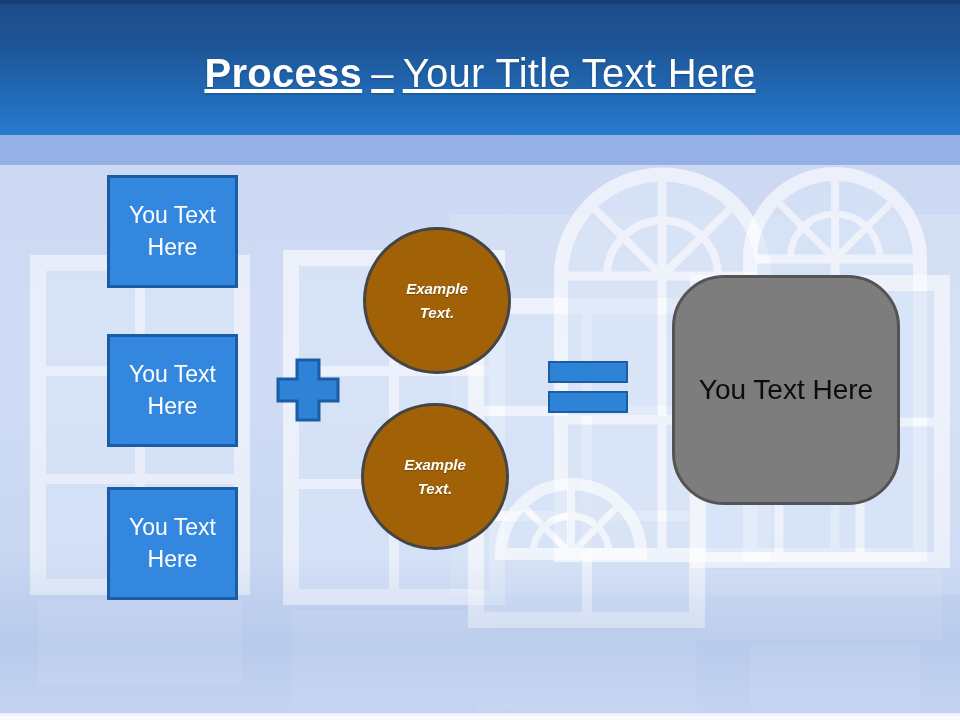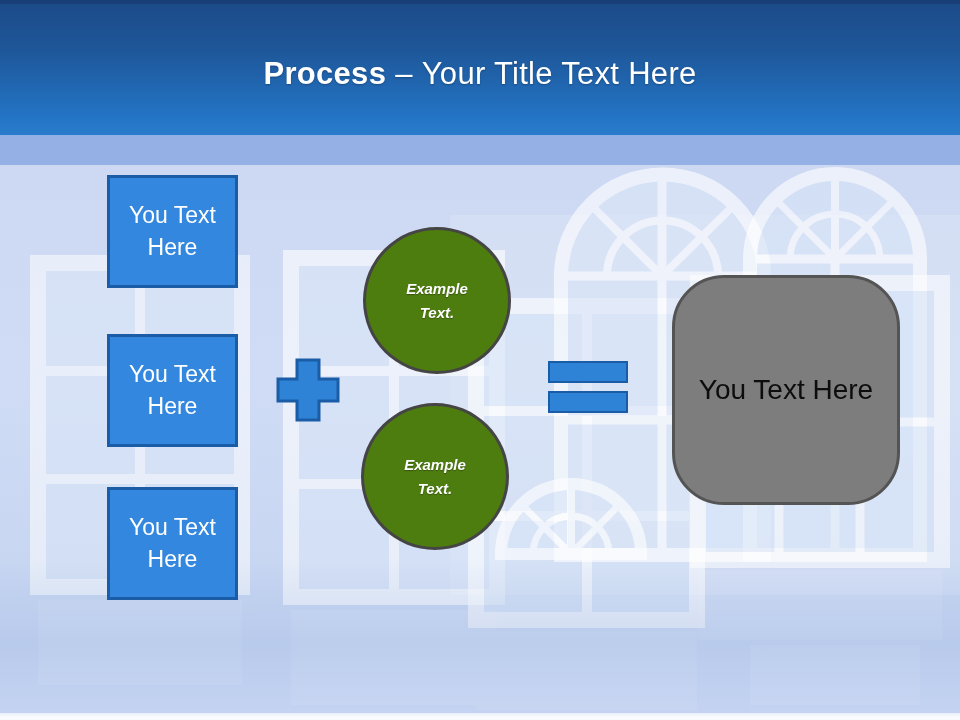--- a/index.html
+++ b/index.html
@@ -10,22 +10,22 @@
   .slide{position:absolute;inset:0;width:960px;height:720px;}
 
   
   .title-bar{
     position:absolute;left:0;top:0;width:960px;height:135px;
     background:linear-gradient(180deg,#1c4b89 0%,#1e5799 35%,#2373c4 85%,#2a7ccd 100%);
     border-top:4px solid #1a3f78;box-sizing:border-box;
     display:flex;align-items:center;justify-content:center;
   }
   .slide-title{
-    margin:12px;padding-top:8px;color:#ffffff;font-size:31px;font-weight:400;
-    letter-spacing:.3px;text-shadow:0 1px 2px rgba(0,0,0,.25);white-space:nowrap;
+    margin:12px;padding-top:8px;color:#ffffff;font-size:40px;font-weight:400;
+    letter-spacing:.3px;text-shadow:0 1px 2px rgba(0,0,0,.25);white-space:nowrap;text-decoration:underline;
   }
   .slide-title .bold{font-weight:700;}
   .slide-title .sep{margin:0 9px;}
 
   .band{
     position:absolute;left:0;top:135px;width:960px;height:30px;
     background:#94b0e4;
   }
 
   
@@ -52,21 +52,21 @@
     color:#ffffff;font-size:23px;line-height:1.38;padding:4px 10px;
   }
   .blue-box.b1{top:175px;}
   .blue-box.b2{top:334px;}
   .blue-box.b3{top:487px;}
 
   .plus-icon{position:absolute;left:276px;top:358px;}
 
   .gray-circle{
     position:absolute;width:148px;height:147px;border-radius:50%;box-sizing:border-box;
-    background:#4d7c0f;border:3px solid #454545;
+    background:#a16207;border:3px solid #454545;
     display:flex;align-items:center;justify-content:center;text-align:center;
     color:#ffffff;font-size:15px;font-weight:700;font-style:italic;line-height:1.6;
     text-shadow:0 1px 1px rgba(0,0,0,.3);
   }
   .gray-circle.c1{left:363px;top:227px;}
   .gray-circle.c2{left:361px;top:403px;}
   .gray-circle .inner{width:84px;}
 
   .equals-icon{position:absolute;left:548px;top:361px;width:80px;height:52px;}
   .equals-bar{

